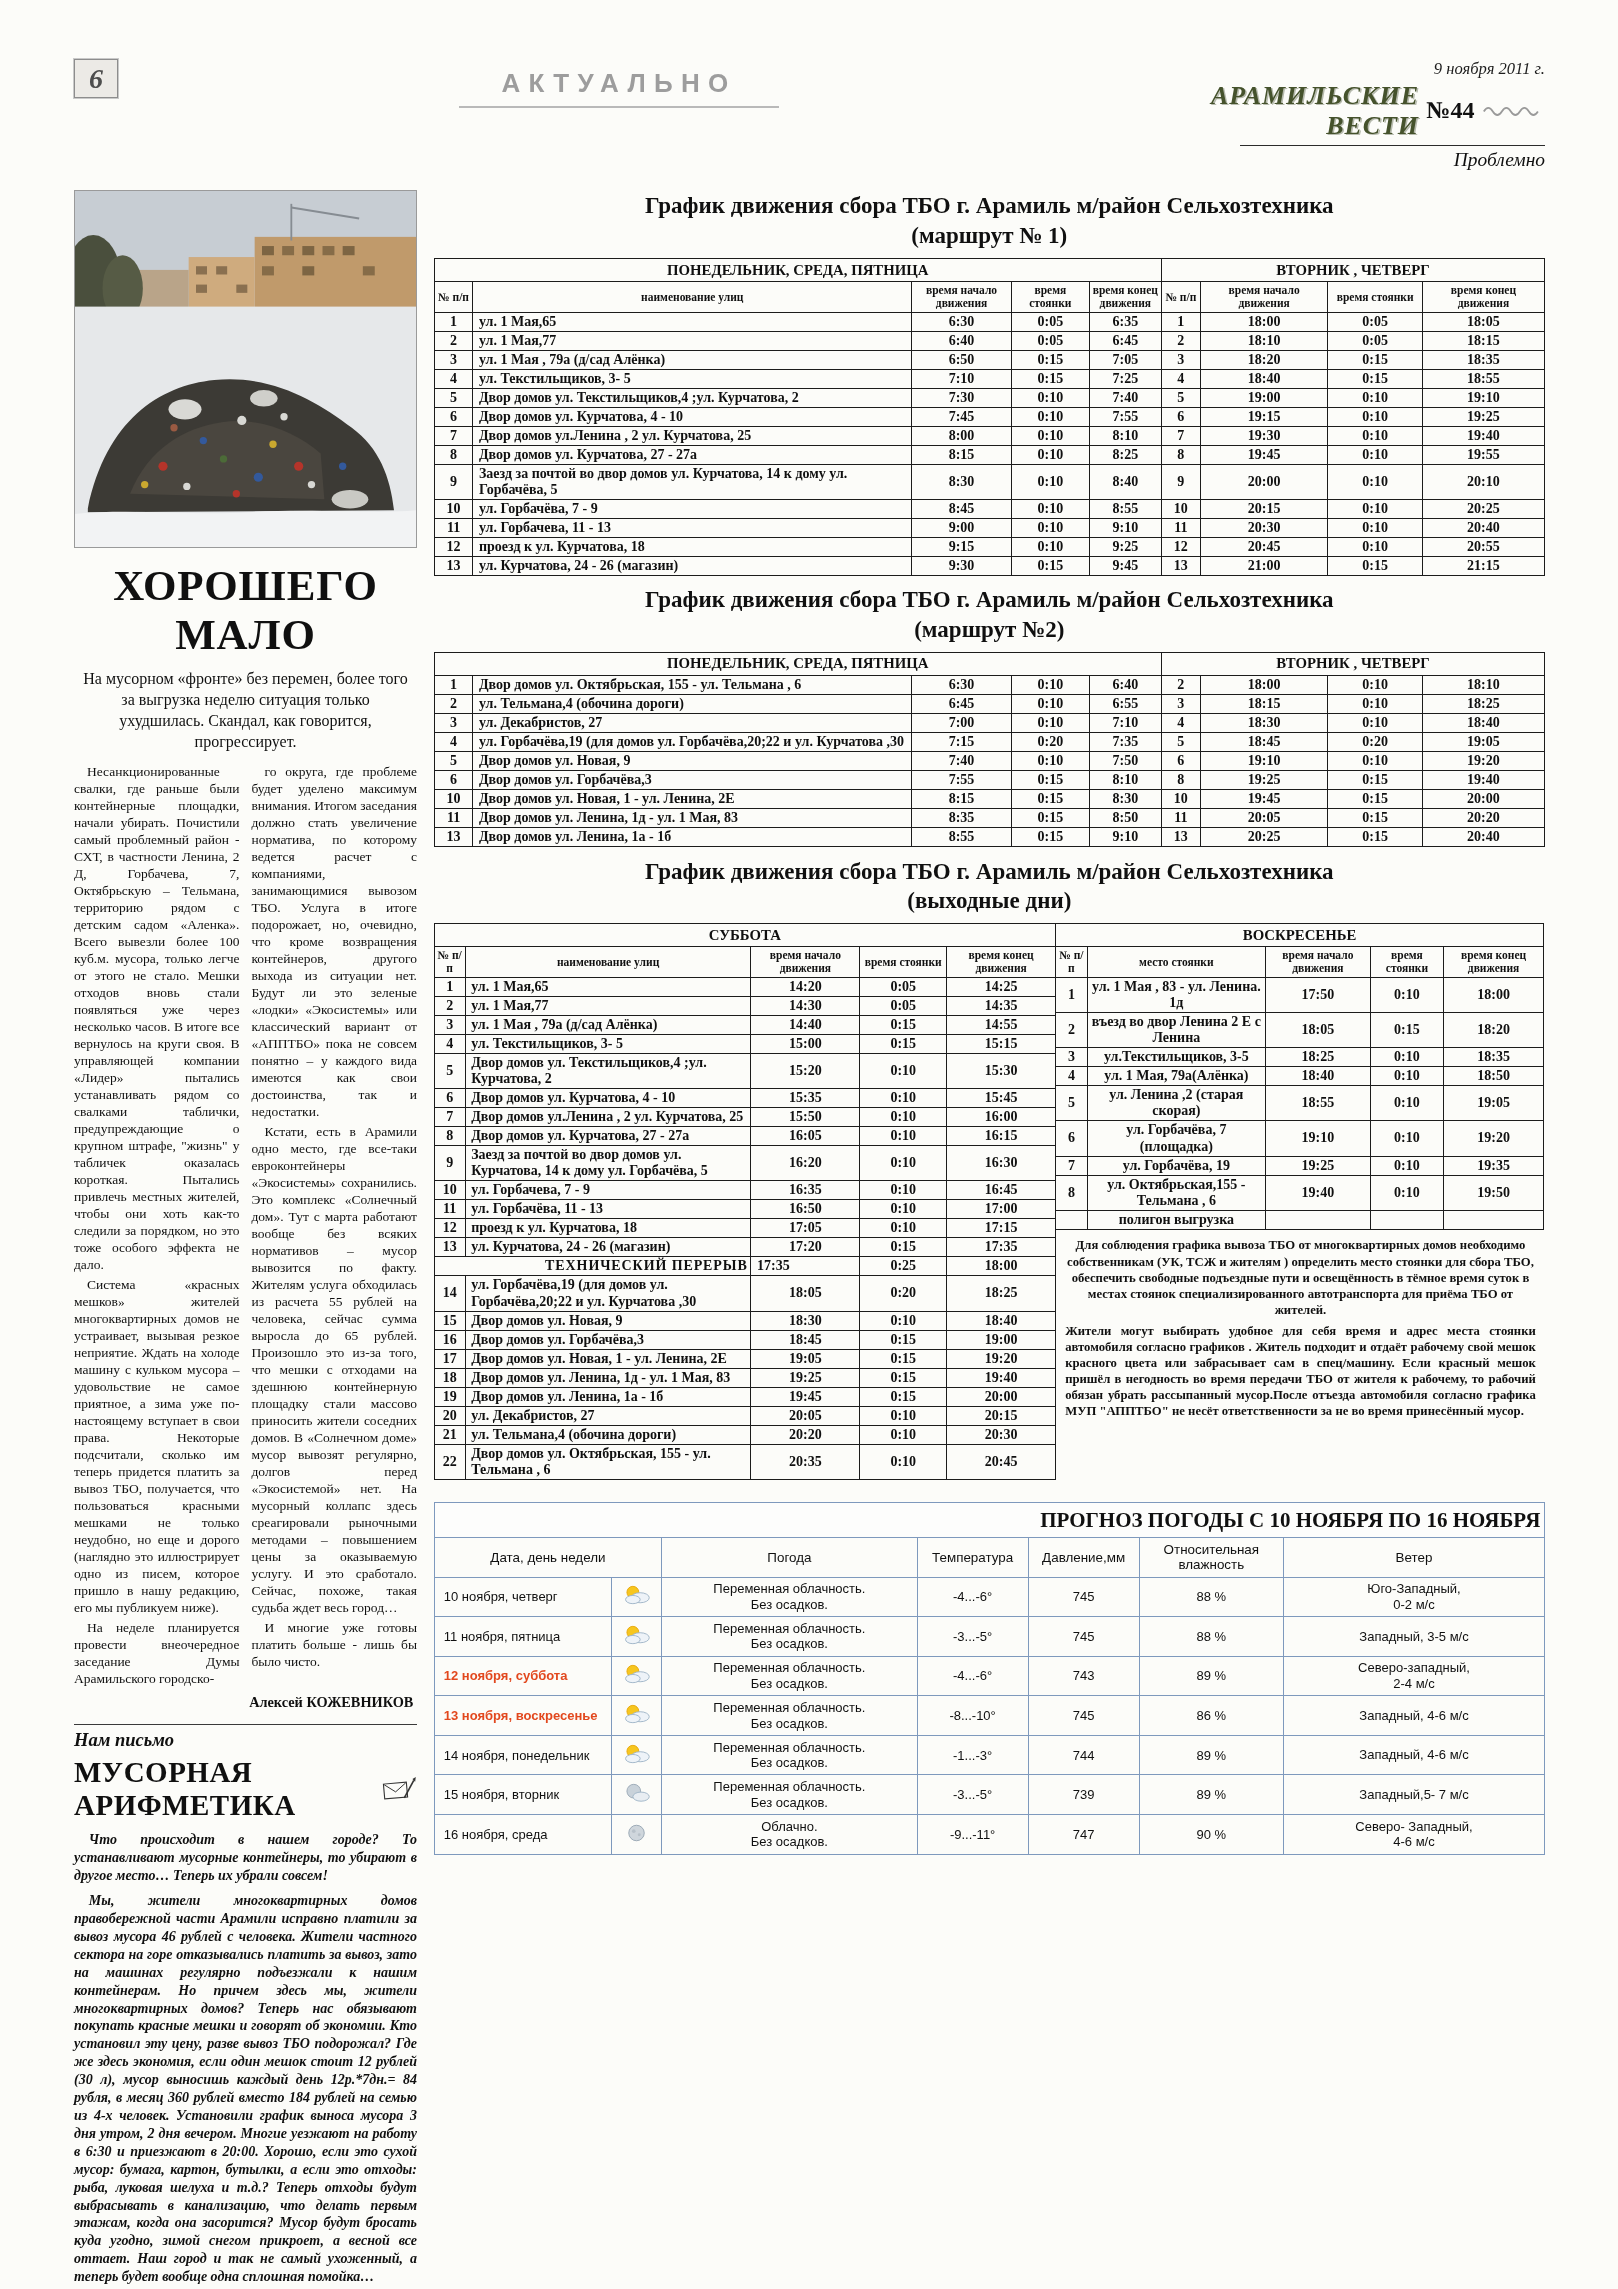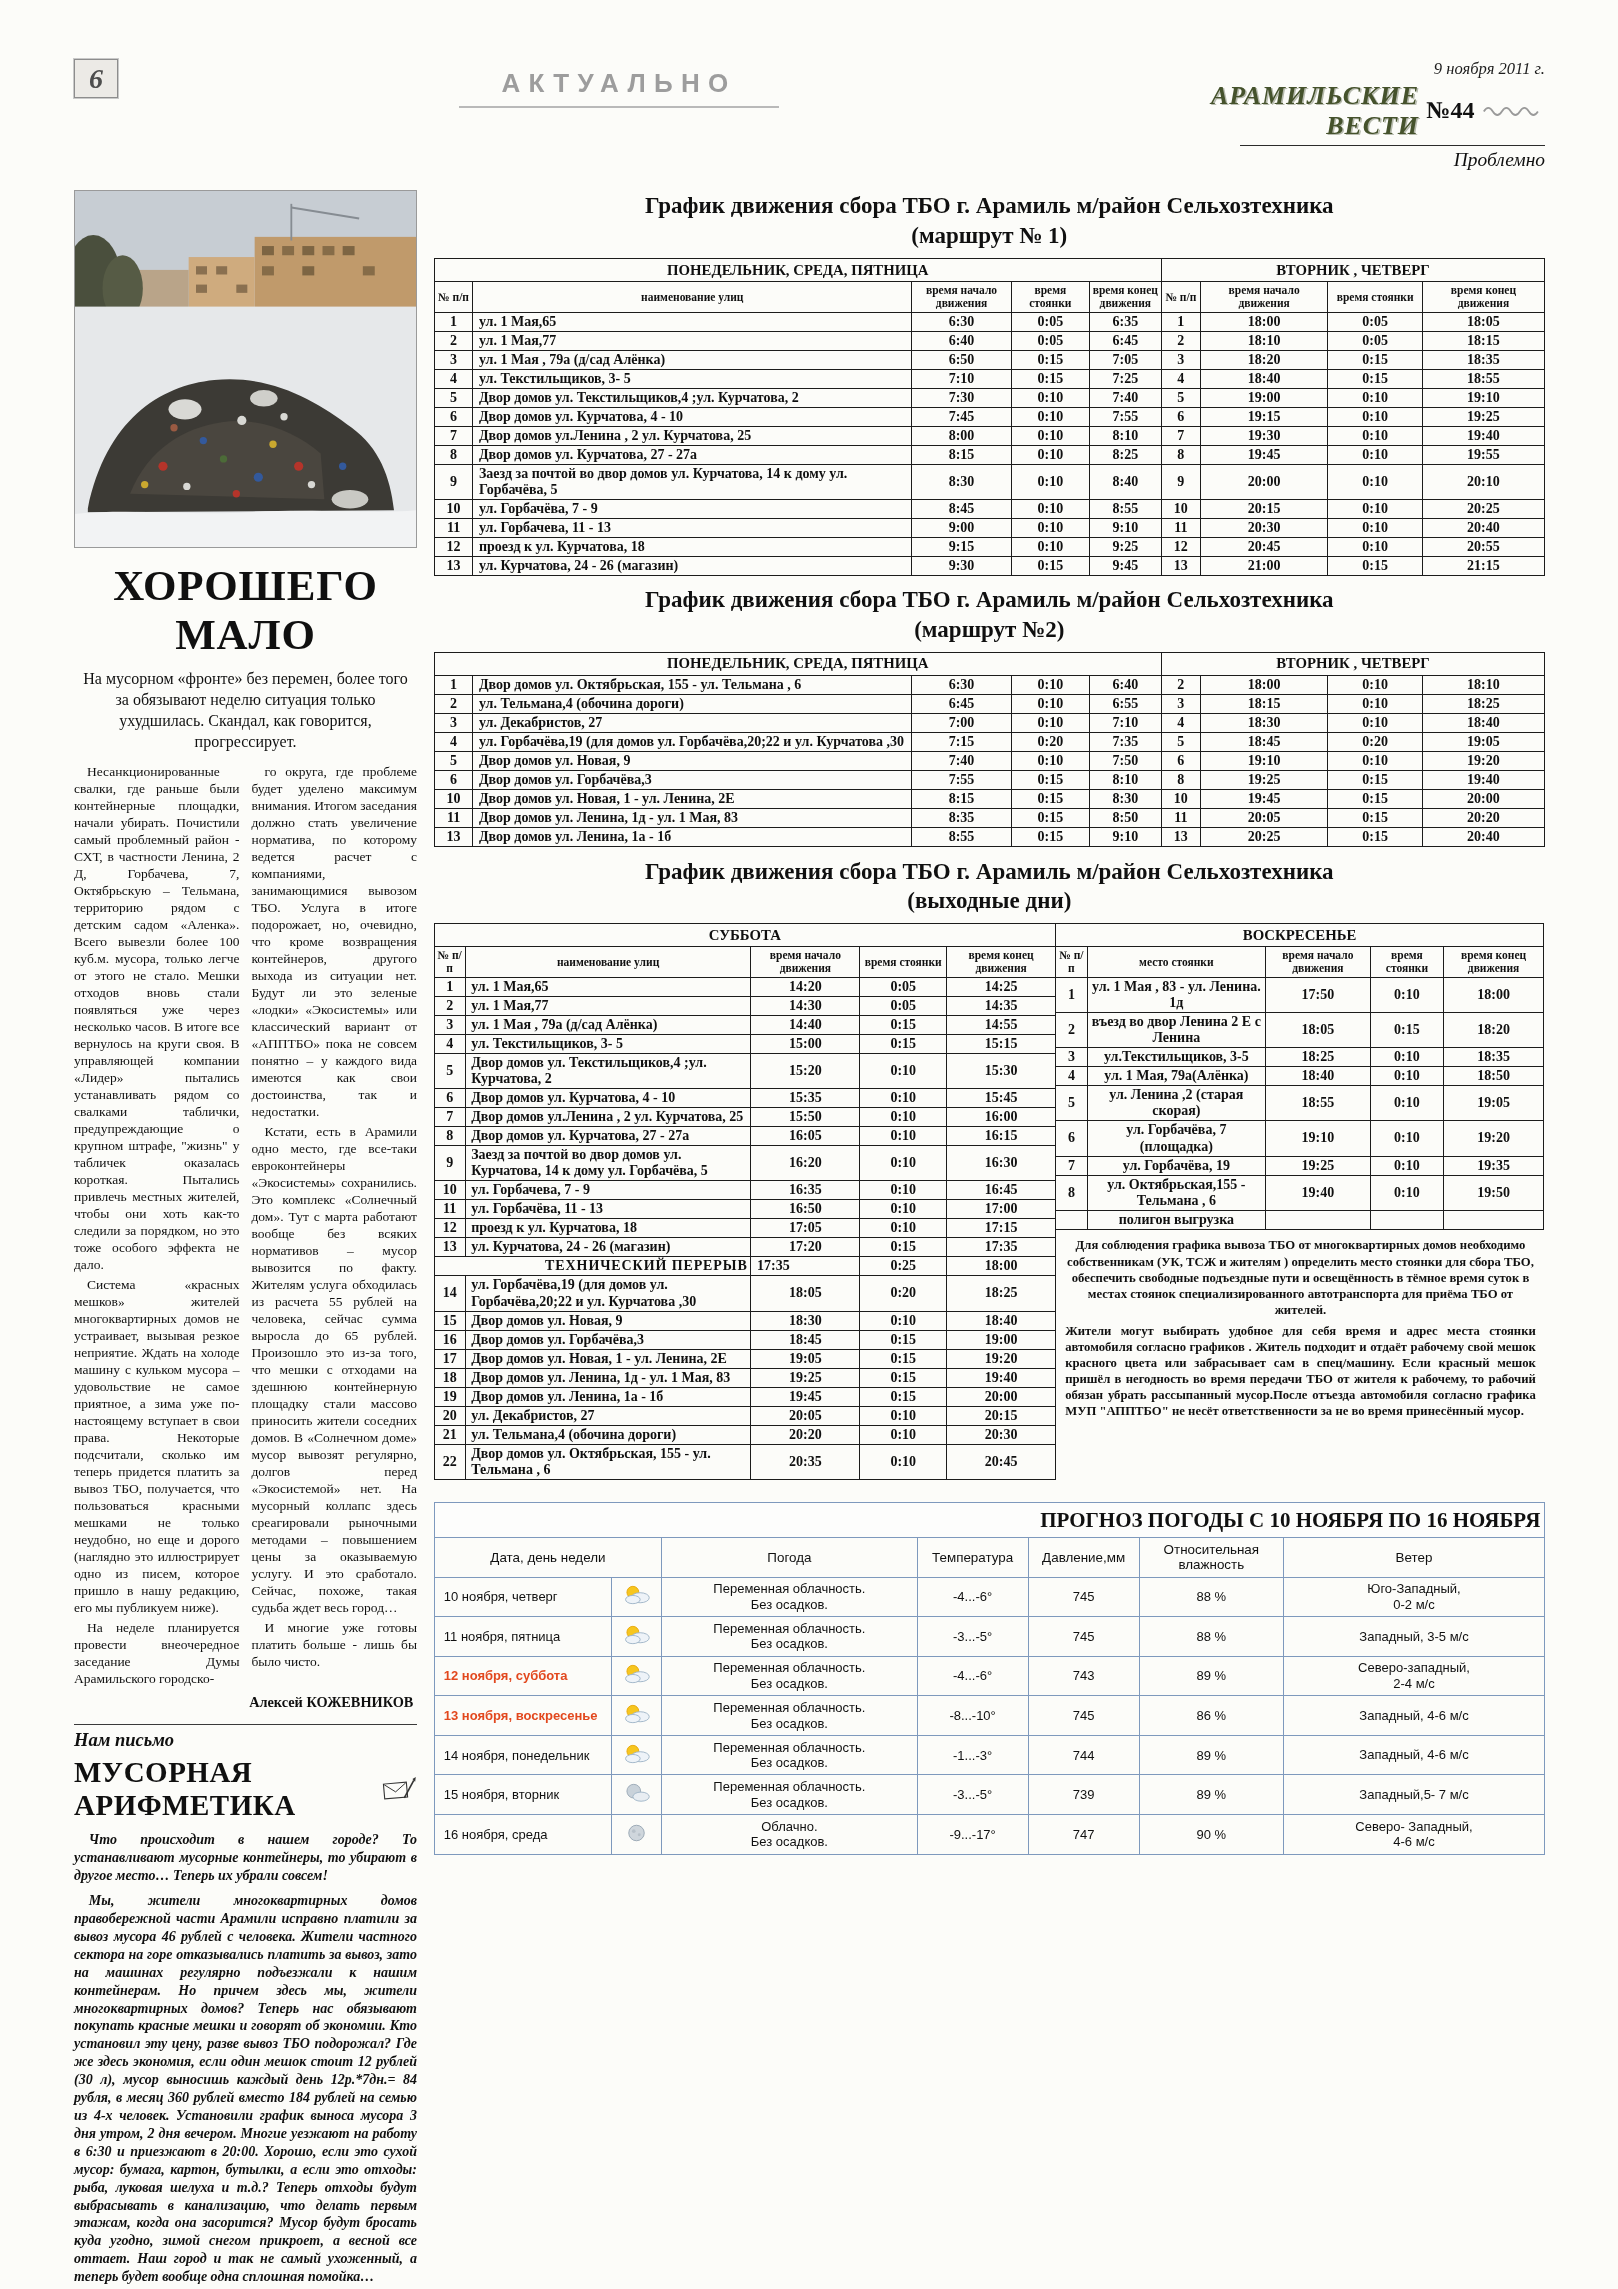--- a/index.html
+++ b/index.html
@@ -150,21 +150,21 @@
 
           <ellipse cx="120" cy="238" rx="18" ry="11" fill="#d9d9d5"></ellipse>
           <ellipse cx="206" cy="226" rx="15" ry="9" fill="#cfcfca"></ellipse>
           <ellipse cx="300" cy="336" rx="20" ry="10" fill="#c9c9c4"></ellipse>
 
           <path d="M0,388 L0,352 C60,346 130,354 190,350 C260,346 330,352 372,348 L372,388 Z" fill="#f2f3f4"></path>
         </svg>
       </div>
 
       <h1 class="headline">ХОРОШЕГО МАЛО</h1>
-      <p class="lead">На мусорном «фронте» без перемен, более того за обязывают неделю ситуация только ухудшилась. Скандал, как говорится, прогрессирует.</p>
+      <p class="lead">На мусорном «фронте» без перемен, более того за выгрузка неделю ситуация только ухудшилась. Скандал, как говорится, прогрессирует.</p>
 
       <div class="art-cols">
         <div class="art-col">
             <p>Несанкционированные свалки, где раньше были контейнерные площадки, начали убирать. Почистили самый проблемный район - СХТ, в частности Ленина, 2 Д, Горбачева, 7, Октябрьскую – Тельмана, территорию рядом с детским садом «Аленка». Всего вывезли более 100 куб.м. мусора, только легче от этого не стало. Мешки отходов вновь стали появляться уже через несколько часов. В итоге все вернулось на круги своя. В управляющей компании «Лидер» пытались устанавливать рядом со свалками таблички, предупреждающие о крупном штрафе, "жизнь" у табличек оказалась короткая. Пытались привлечь местных жителей, чтобы они хоть как-то следили за порядком, но это тоже особого эффекта не дало.</p>
             <p>Система «красных мешков» жителей многоквартирных домов не устраивает, вызывая резкое неприятие. Ждать на холоде машину с кульком мусора – удовольствие не самое приятное, а зима уже по- настоящему вступает в свои права. Некоторые подсчитали, сколько им теперь придется платить за вывоз ТБО, получается, что пользоваться красными мешками не только неудобно, но еще и дорого (наглядно это иллюстрирует одно из писем, которое пришло в нашу редакцию, его мы публикуем ниже).</p>
             <p>На неделе планируется провести внеочередное заседание Думы Арамильского городско-</p>
           </div>
         <div class="art-col">
             <p>го округа, где проблеме будет уделено максимум внимания. Итогом заседания должно стать увеличение норматива, по которому ведется расчет с компаниями, занимающимися вывозом ТБО. Услуга в итоге подорожает, но, очевидно, что кроме возвращения контейнеров, другого выхода из ситуации нет. Будут ли это зеленые «лодки» «Экосистемы» или классический вариант от «АППТБО» пока не совсем понятно – у каждого вида имеются как свои достоинства, так и недостатки.</p>
             <p>Кстати, есть в Арамили одно место, где все-таки евроконтейнеры «Экосистемы» сохранились. Это комплекс «Солнечный дом». Тут с марта работают вообще без всяких нормативов – мусор вывозится по факту. Жителям услуга обходилась из расчета 55 рублей на человека, сейчас сумма выросла до 65 рублей. Произошло это из-за того, что мешки с отходами на здешнюю контейнерную площадку стали массово приносить жители соседних домов. В «Солнечном доме» мусор вывозят регулярно, долгов перед «Экосистемой» нет. На мусорный коллапс здесь среагировали рыночными методами – повышением цены за оказываемую услугу. И это сработало. Сейчас, похоже, такая судьба ждет весь город…</p>
@@ -911,21 +911,21 @@
               </tr>
               <tr>
                 <td class="wx-date">16 ноября, среда</td>
                 <td class="wx-icon"><svg width="31" height="22" viewBox="0 0 34 24">
                     <circle cx="17" cy="12" r="8.5" fill="#cfd6dc" stroke="#97a5b2" stroke-width="1"></circle>
                     <circle cx="14" cy="10" r="2" fill="#b8c1c9"></circle>
                     <circle cx="20" cy="14" r="1.6" fill="#b8c1c9"></circle>
                   </svg></td>
                 <td class="wx-desc">Облачно.
 Без осадков.</td>
-                <td class="wx-temp">-9...-17°</td>
+                <td class="wx-temp">-9...-11°</td>
                 <td class="wx-val">747</td>
                 <td class="wx-val">90 %</td>
                 <td class="wx-wind">Северо- Западный,
 4-6 м/с</td>
               </tr>
             </tbody>
         </table>
       </section>
     </main>
   </div>

